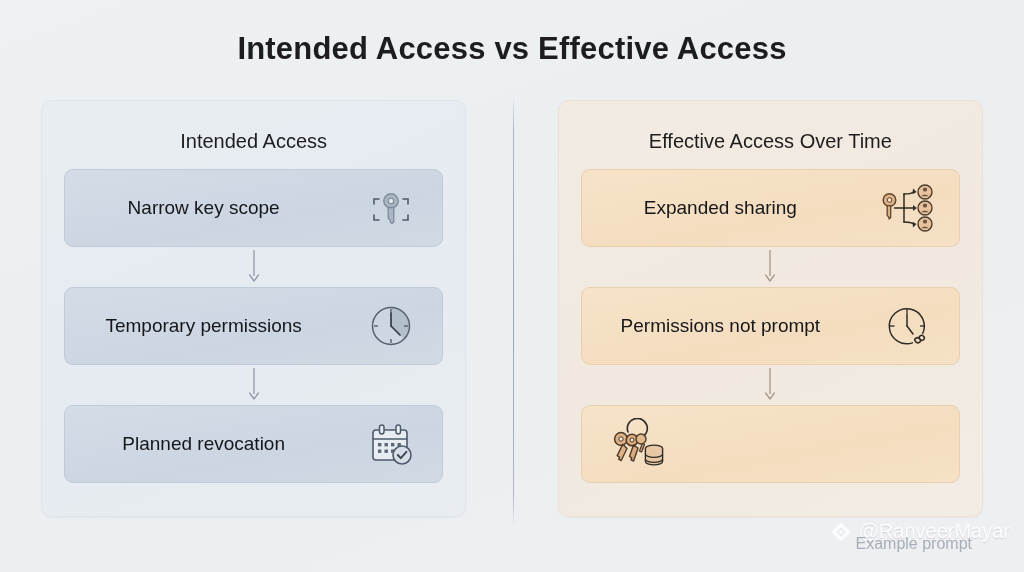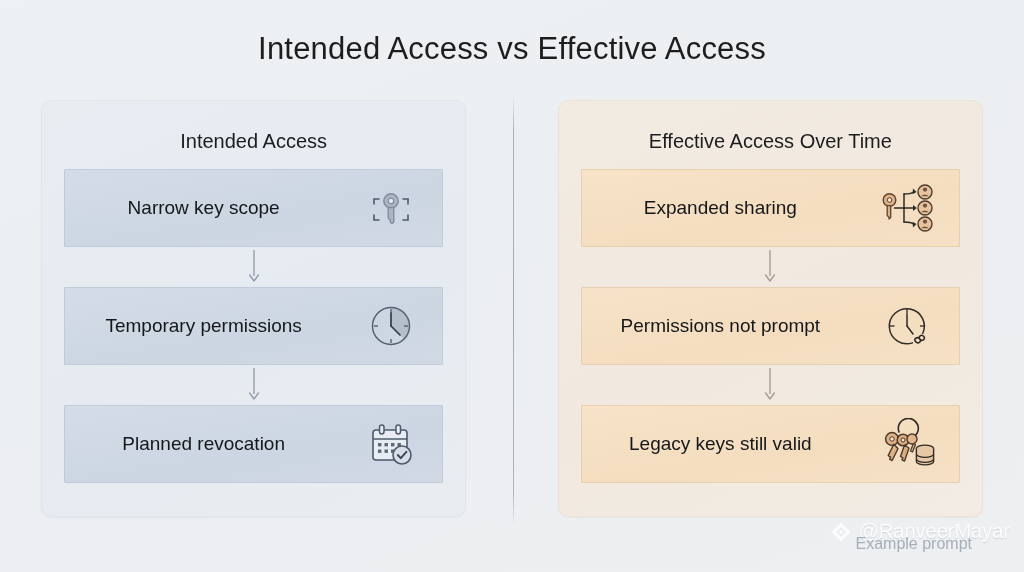--- a/index.html
+++ b/index.html
@@ -15,21 +15,21 @@
     font-family: "Liberation Sans", sans-serif;
     overflow: hidden;
   }
   .slide-title {
     position: absolute;
     top: 31px;
     left: 0;
     width: 1024px;
     text-align: center;
     font-size: 31px;
-    font-weight: 400;
+    font-weight: 700;
     color: #1d1d1f;
     letter-spacing: 0.2px;
   }
   .panels {
     position: absolute;
     top: 100px;
     left: 41px;
     width: 942px;
     height: 417px;
     display: flex;
@@ -71,21 +71,21 @@
     font-size: 20px;
     color: #1d1d1f;
     margin-bottom: 16px;
     text-align: center;
     font-weight: 400;
   }
   .flow { width: 100%; display: flex; flex-direction: column; align-items: center; }
   .step {
     width: 100%;
     height: 78px;
-    border-radius: 1px;
+    border-radius: 9px;
     box-sizing: border-box;
     display: flex;
     align-items: center;
     justify-content: space-between;
     padding: 0 22px 0 26px;
   }
   .step-left {
     background: linear-gradient(170deg, #d3dce7 0%, #ccd6e2 60%, #d0d9e4 100%);
     border: 1px solid #c0cbd9;
   }
@@ -287,21 +287,20 @@
         </div>
 
         <div class="connector">
           <svg width="14" height="34" viewBox="0 0 14 34">
             <line x1="7" y1="0" x2="7" y2="26" stroke="#a6988a" stroke-width="1.3"></line>
             <path d="M2.6 25 L7 31 L11.4 25" fill="none" stroke="#a6988a" stroke-width="1.3" stroke-linecap="round" stroke-linejoin="round"></path>
           </svg>
         </div>
 
         <div class="step step-right">
-          <span class="step-label">Legacy keys still valid</span>
           <span class="step-icon">
             <svg width="58" height="52" viewBox="0 0 58 52">
               <path d="M20 14 A10 10 0 1 1 32 20" fill="none" stroke="#2e2a26" stroke-width="1.6" stroke-linecap="round"></path>
               <g>
                 <circle cx="13" cy="21" r="6.4" fill="#e0b184" stroke="#4a3b2c" stroke-width="1.5"></circle>
                 <circle cx="13" cy="21" r="2.2" fill="#f6e8d6" stroke="#4a3b2c" stroke-width="1"></circle>
                 <path d="M14.8 26.2 L9.2 37.6 L11.6 39.2 L10.6 41.2 L13.2 42.5 L19 30.5 Z" fill="#e0b184" stroke="#4a3b2c" stroke-width="1.4" stroke-linejoin="round"></path>
               </g>
               <g>
                 <circle cx="24" cy="22" r="5.8" fill="#dcab7c" stroke="#4a3b2c" stroke-width="1.5"></circle>

